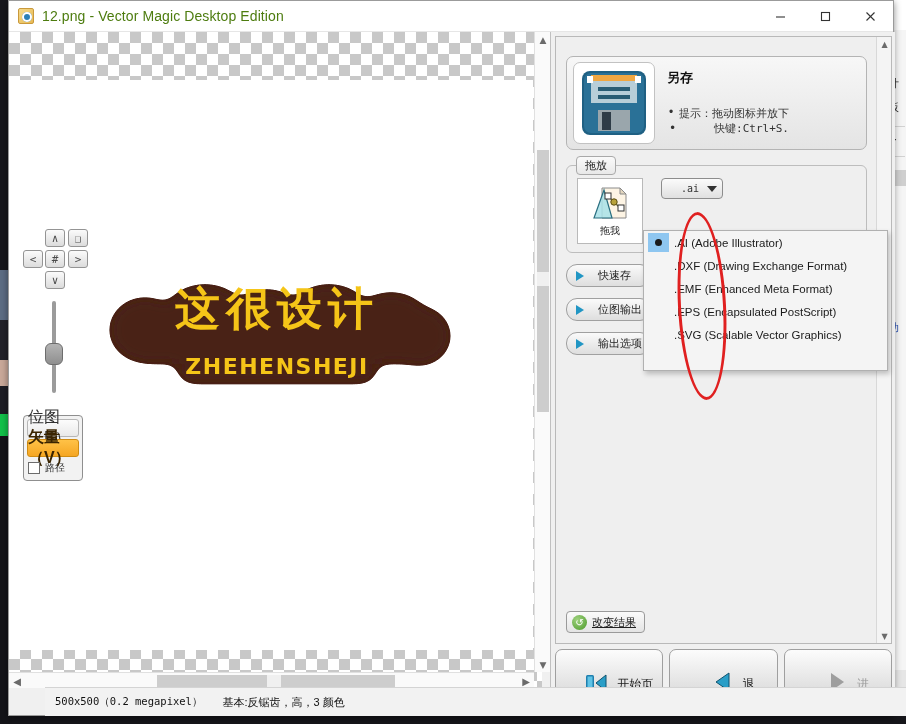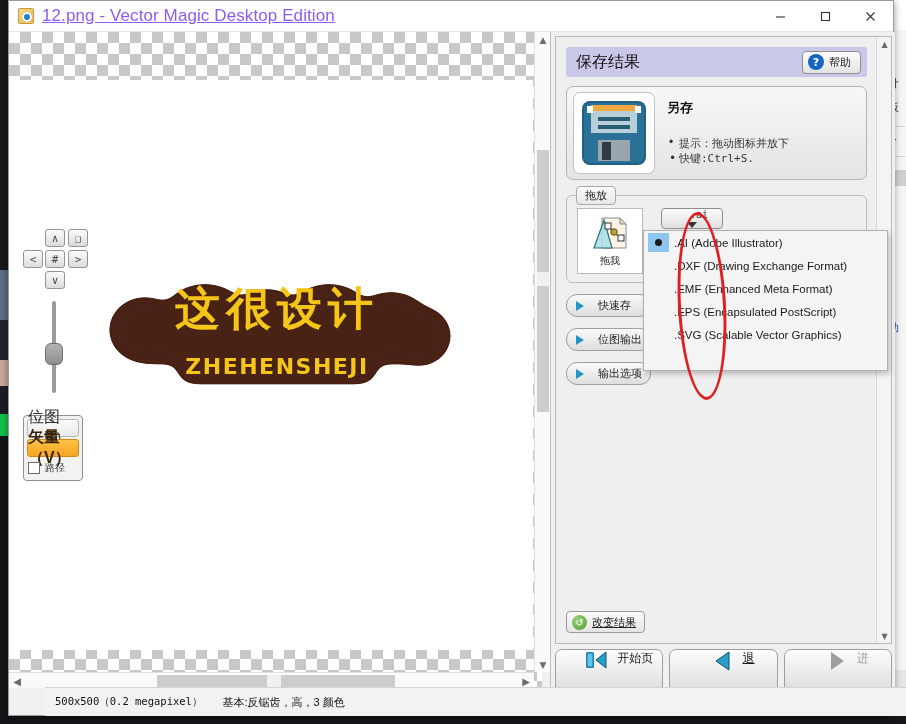--- a/index.html
+++ b/index.html
@@ -55,21 +55,21 @@
     width: 16px; height: 16px; margin: 0 8px 0 9px;
     border-radius: 2px; position: relative; flex: none;
     background: linear-gradient(135deg,#f4d98a,#e8b955);
     border: 1px solid #c9993b;
   }
   .app-icon::after {
     content:""; position:absolute; left:3px; top:3px; width:10px; height:10px;
     border-radius:50%; background:#2a7fb8;
     box-shadow: inset 0 0 0 2px #ffffff;
   }
-  .title-text { font-size: 17px; color: #8b5cf6; letter-spacing:.1px;text-decoration:underline; }
+  .title-text { font-size: 14px; color: #4d7c0f; letter-spacing:.1px; }
   .win-btns { position:absolute; right:0; top:0; height:31px; display:flex; }
   .win-btn {
     width: 45px; height: 31px; display:flex; align-items:center; justify-content:center;
     color:#333; font-size:13px; font-family:"DejaVu Sans", sans-serif;
   }
   .win-btn svg { display:block; }
 
   
   .canvas-wrap {
     position:absolute; left:0; top:31px; width:533px; height:655px;
@@ -206,21 +206,21 @@
   }
   .save-info { margin-left:12px; }
   .save-title { font-size:13px; font-weight:bold; color:#111; }
   .save-list { margin-top:18px; list-style:none; }
   .save-list li {
     font-size:11px; color:#333; position:relative; padding-left:12px; line-height:16px;
   }
   .save-list li::before {
     content:"•"; position:absolute; left:2px; top:-1px; font-size:12px; color:#333;
   }
-  .mono { font-family:"DejaVu Sans Mono", monospace; font-size:10.5px; }
+  .mono { font-family:"DejaVu Sans Mono", monospace; font-size:10.5px;text-align:right; }
 
   .fieldset {
     position:relative; margin-top:15px; height:88px;
     border:1px solid #bdbdbd; border-radius:6px;
   }
   .legend {
     position:absolute; left:9px; top:-10px; height:19px; padding:0 8px;
     background:linear-gradient(#fafafa,#e8e8e8); border:1px solid #a9a9a9;
     border-radius:4px; font-size:11px; color:#222;
     display:flex; align-items:center;
@@ -230,21 +230,21 @@
     background:#fff; border:1px solid #b9b9b9;
     display:flex; flex-direction:column; align-items:center; justify-content:center; gap:2px;
   }
   .drag-label { font-size:10px; color:#222; }
 
   .combo {
     position:absolute; left:94px; top:12px; width:62px; height:21px;
     background: linear-gradient(#fbfbfb,#e0e0e0);
     border:1px solid #8d8d8d; border-radius:4px;
     display:flex; align-items:center; justify-content:space-between;
-    padding:0 5px; font-size:10px; color:#333;flex-direction:column;
+    padding:0 5px; font-size:10px; color:#333;
   }
   .combo .mono-val { font-family:"DejaVu Sans Mono", monospace; font-size:10px; margin-left:14px; }
   .caret { width:0; height:0; border-left:5px solid transparent; border-right:5px solid transparent; border-top:6px solid #333; }
 
   .section-btn {
     margin-top:11px; width:85px; height:23px;
     background: linear-gradient(#fafafa,#dedede);
     border:1px solid #a0a0a0; border-radius:11px;
     display:flex; align-items:center; gap:14px; padding-left:9px;
     font-size:11px; color:#222;
@@ -297,21 +297,21 @@
   }
 
   .nav-bar {
     position:absolute; left:4px; top:617px; width:337px; height:47px;
     display:flex; gap:6px;
   }
   .nav-btn {
     flex:1; height:45px;
     background: linear-gradient(#fcfcfc,#dcdcdc);
     border:1px solid #9f9f9f; border-radius:7px;
-    display:flex; align-items:flex-start; justify-content:center; gap:10px;
+    display:flex; align-items:flex-end; justify-content:center; gap:10px;
     font-size:12px; color:#1a1a1a;padding-left:20px;
   }
   .nav-btn.disabled { color:#9a9a9a; }
 
   
   .statusbar {
     position:absolute; left:0; top:686px; width:886px; height:29px;
     background:#f2f2f2; border-top:1px solid #d4d4d4;
     display:flex; align-items:center; font-size:11px; color:#111;margin-left:36px;
   }
@@ -453,27 +453,20 @@
         <span class="cb"></span>
         <span>路径</span>
       </div>
     </div>
 
     <div class="rpanel">
       <div class="rp-scroll">
 
         <div class="rp-inner">
 
-          <div class="panel-head">
-            <div class="panel-title">保存结果</div>
-            <div class="help-btn">
-              <span class="help-circle">?</span>
-              <span>帮助</span>
-            </div>
-          </div>
 
           <div class="save-card">
             <div class="floppy-frame">
               <svg width="68" height="68" viewBox="0 0 68 68">
                 <rect x="2" y="2" width="64" height="64" rx="8" fill="#1f6083"></rect>
                 <rect x="4" y="4" width="60" height="60" rx="7" fill="#2a7197"></rect>
                 <rect x="11" y="6" width="46" height="6" fill="#f0a742"></rect>
                 <rect x="11" y="12" width="46" height="22" fill="#b8ced8"></rect>
                 <rect x="7" y="7" width="6" height="7" fill="#ffffff"></rect>
                 <rect x="55" y="7" width="6" height="7" fill="#ffffff"></rect>

